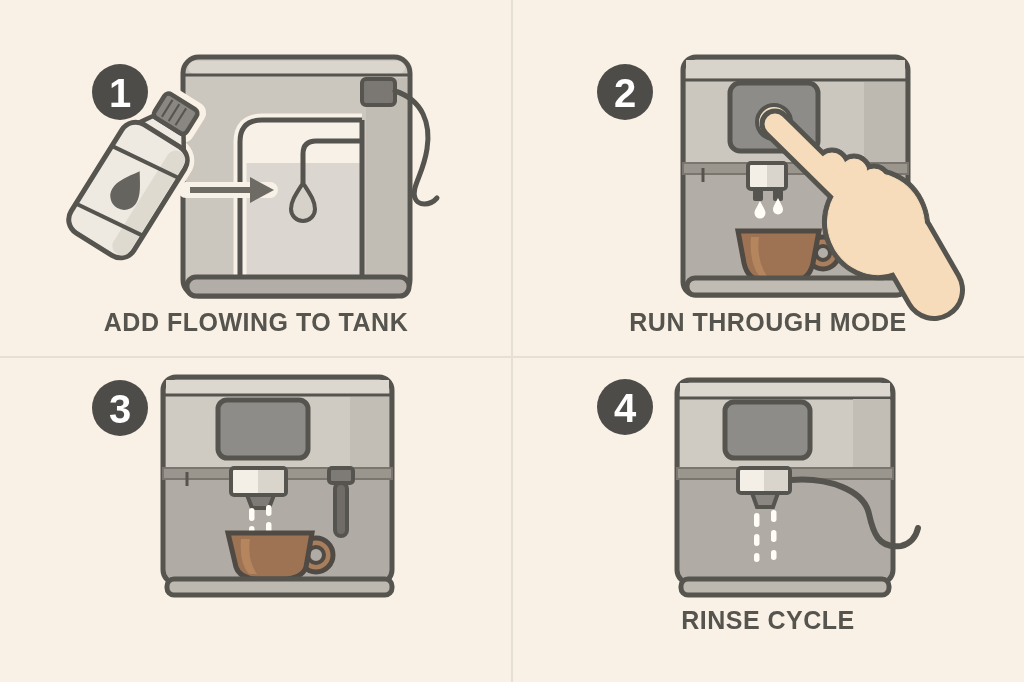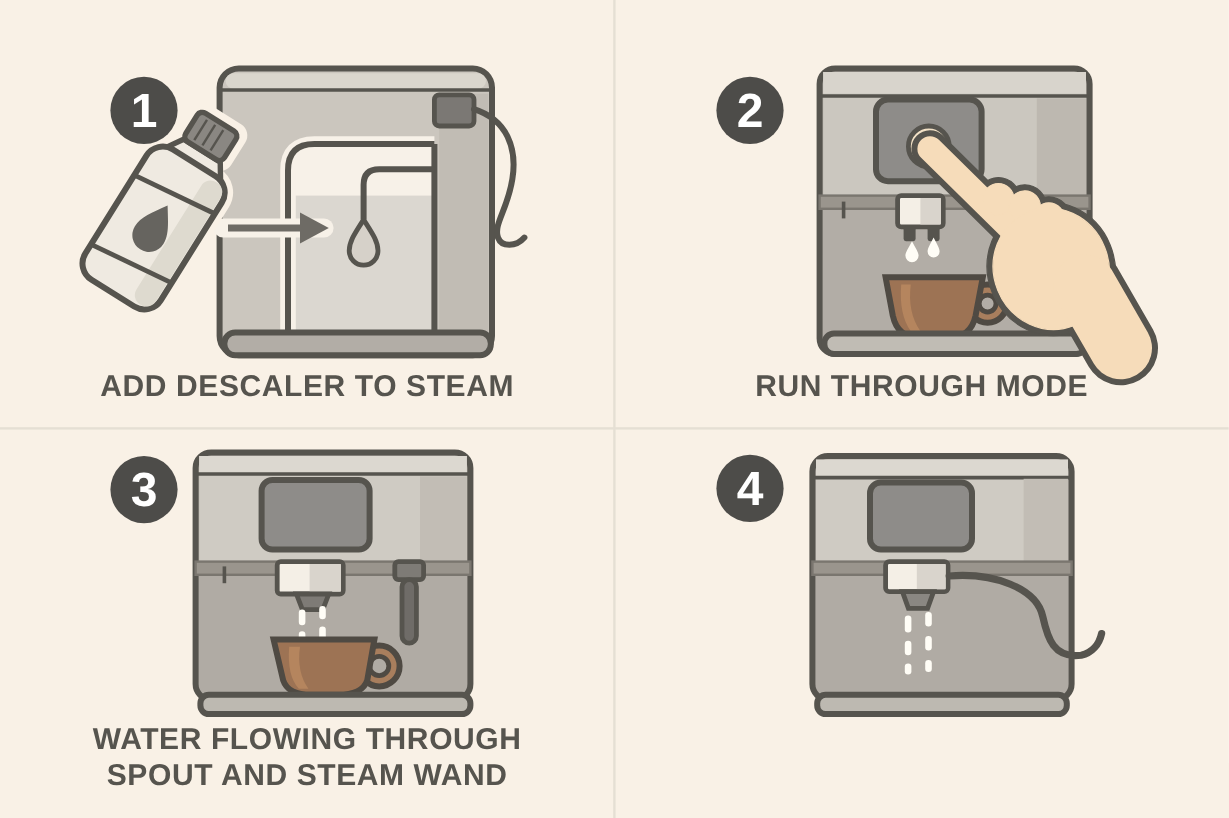--- a/index.html
+++ b/index.html
@@ -65,21 +65,21 @@
         <line x1="92" y1="161" x2="164" y2="153" stroke="#56544e" stroke-width="4"></line>
         <line x1="92" y1="229" x2="164" y2="221" stroke="#56544e" stroke-width="4"></line>
         <path d="M128,168 C120,180 114,188 114,197 A14,14 0 0 0 142,197 C142,188 136,180 128,168 Z" fill="#66645f"></path>
       </g>
       <g>
         <circle cx="120" cy="92" r="28" fill="#4d4c49"></circle>
         <text class="badge-num" x="120" y="93" text-anchor="middle" dominant-baseline="central">1</text>
       </g>
     </svg>
     <div class="caption">
-      <span>ADD DESCALER TO STEAM</span>
+      <span>ADD FLOWING TO TANK</span>
     </div>
   </section>
 
   <section class="panel" id="p2">
     <svg width="512" height="341" viewBox="0 0 512 341">
       <g>
         <rect x="171" y="57" width="225" height="238" rx="13" fill="#b2ada6" stroke="#56544e" stroke-width="5"></rect>
         <rect x="174" y="60" width="219" height="103" fill="#cbc7bf"></rect>
         <rect x="174" y="60" width="219" height="18" fill="#d8d4cc"></rect>
         <line x1="172" y1="80" x2="395" y2="80" stroke="#56544e" stroke-width="3"></line>
@@ -166,24 +166,20 @@
           <rect x="329" y="127" width="24" height="15" rx="3" fill="#7e7b76" stroke="#56544e" stroke-width="4"></rect>
           <rect x="335" y="142" width="12" height="53" rx="6" fill="#6f6c68" stroke="#56544e" stroke-width="4"></rect>
         </g>
         <rect x="167" y="238" width="225" height="16" rx="7" fill="#bdb9b1" stroke="#56544e" stroke-width="5"></rect>
       </g>
       <g>
         <circle cx="120" cy="67" r="28" fill="#4d4c49"></circle>
         <text class="badge-num" x="120" y="68" text-anchor="middle" dominant-baseline="central">3</text>
       </g>
     </svg>
-    <div class="caption">
-      <span>WATER FLOWING THROUGH</span>
-      <span>SPOUT AND STEAM WAND</span>
-    </div>
   </section>
 
   <section class="panel" id="p4">
     <svg width="512" height="341" viewBox="0 0 512 341">
       <g>
         <rect x="165" y="39" width="216" height="203" rx="13" fill="#b0aba4" stroke="#56544e" stroke-width="5"></rect>
         <rect x="168" y="42" width="210" height="85" fill="#cfcbc3"></rect>
         <rect x="168" y="42" width="210" height="14" fill="#dcd8d0"></rect>
         <line x1="166" y1="57" x2="379" y2="57" stroke="#56544e" stroke-width="3"></line>
         <rect x="341" y="58" width="37" height="69" fill="#c2bdb5"></rect>
@@ -203,14 +199,17 @@
           <rect x="259" y="209" width="5.5" height="10" rx="2.7"></rect>
         </g>
         <path d="M279,139 C316,136 352,149 357,173 C361,191 366,208 389,205 C398,203 404,196 406,187" fill="none" stroke="#56544e" stroke-width="6" stroke-linecap="round"></path>
         <rect x="169" y="238" width="208" height="16" rx="7" fill="#bdb9b1" stroke="#56544e" stroke-width="5"></rect>
       </g>
       <g>
         <circle cx="113" cy="66" r="28" fill="#4d4c49"></circle>
         <text class="badge-num" x="113" y="67" text-anchor="middle" dominant-baseline="central">4</text>
       </g>
     </svg>
+    <div class="caption">
+      <span>RINSE CYCLE</span>
+    </div>
   </section>
 </div>
 
 </body></html>

